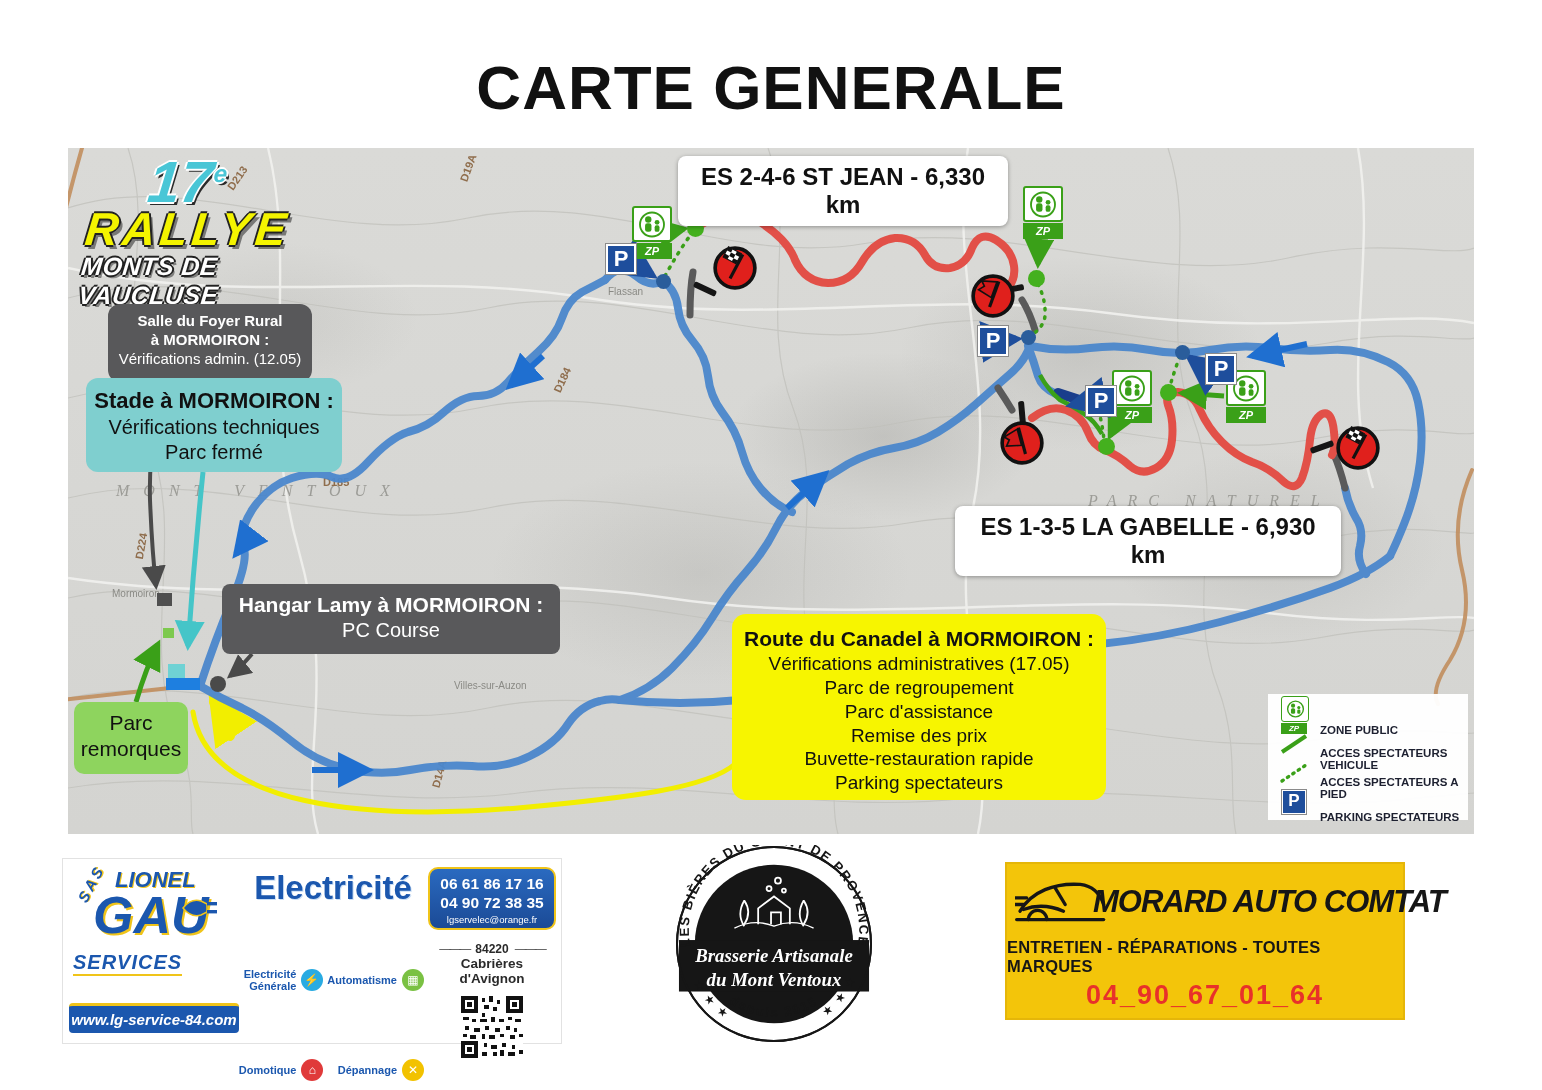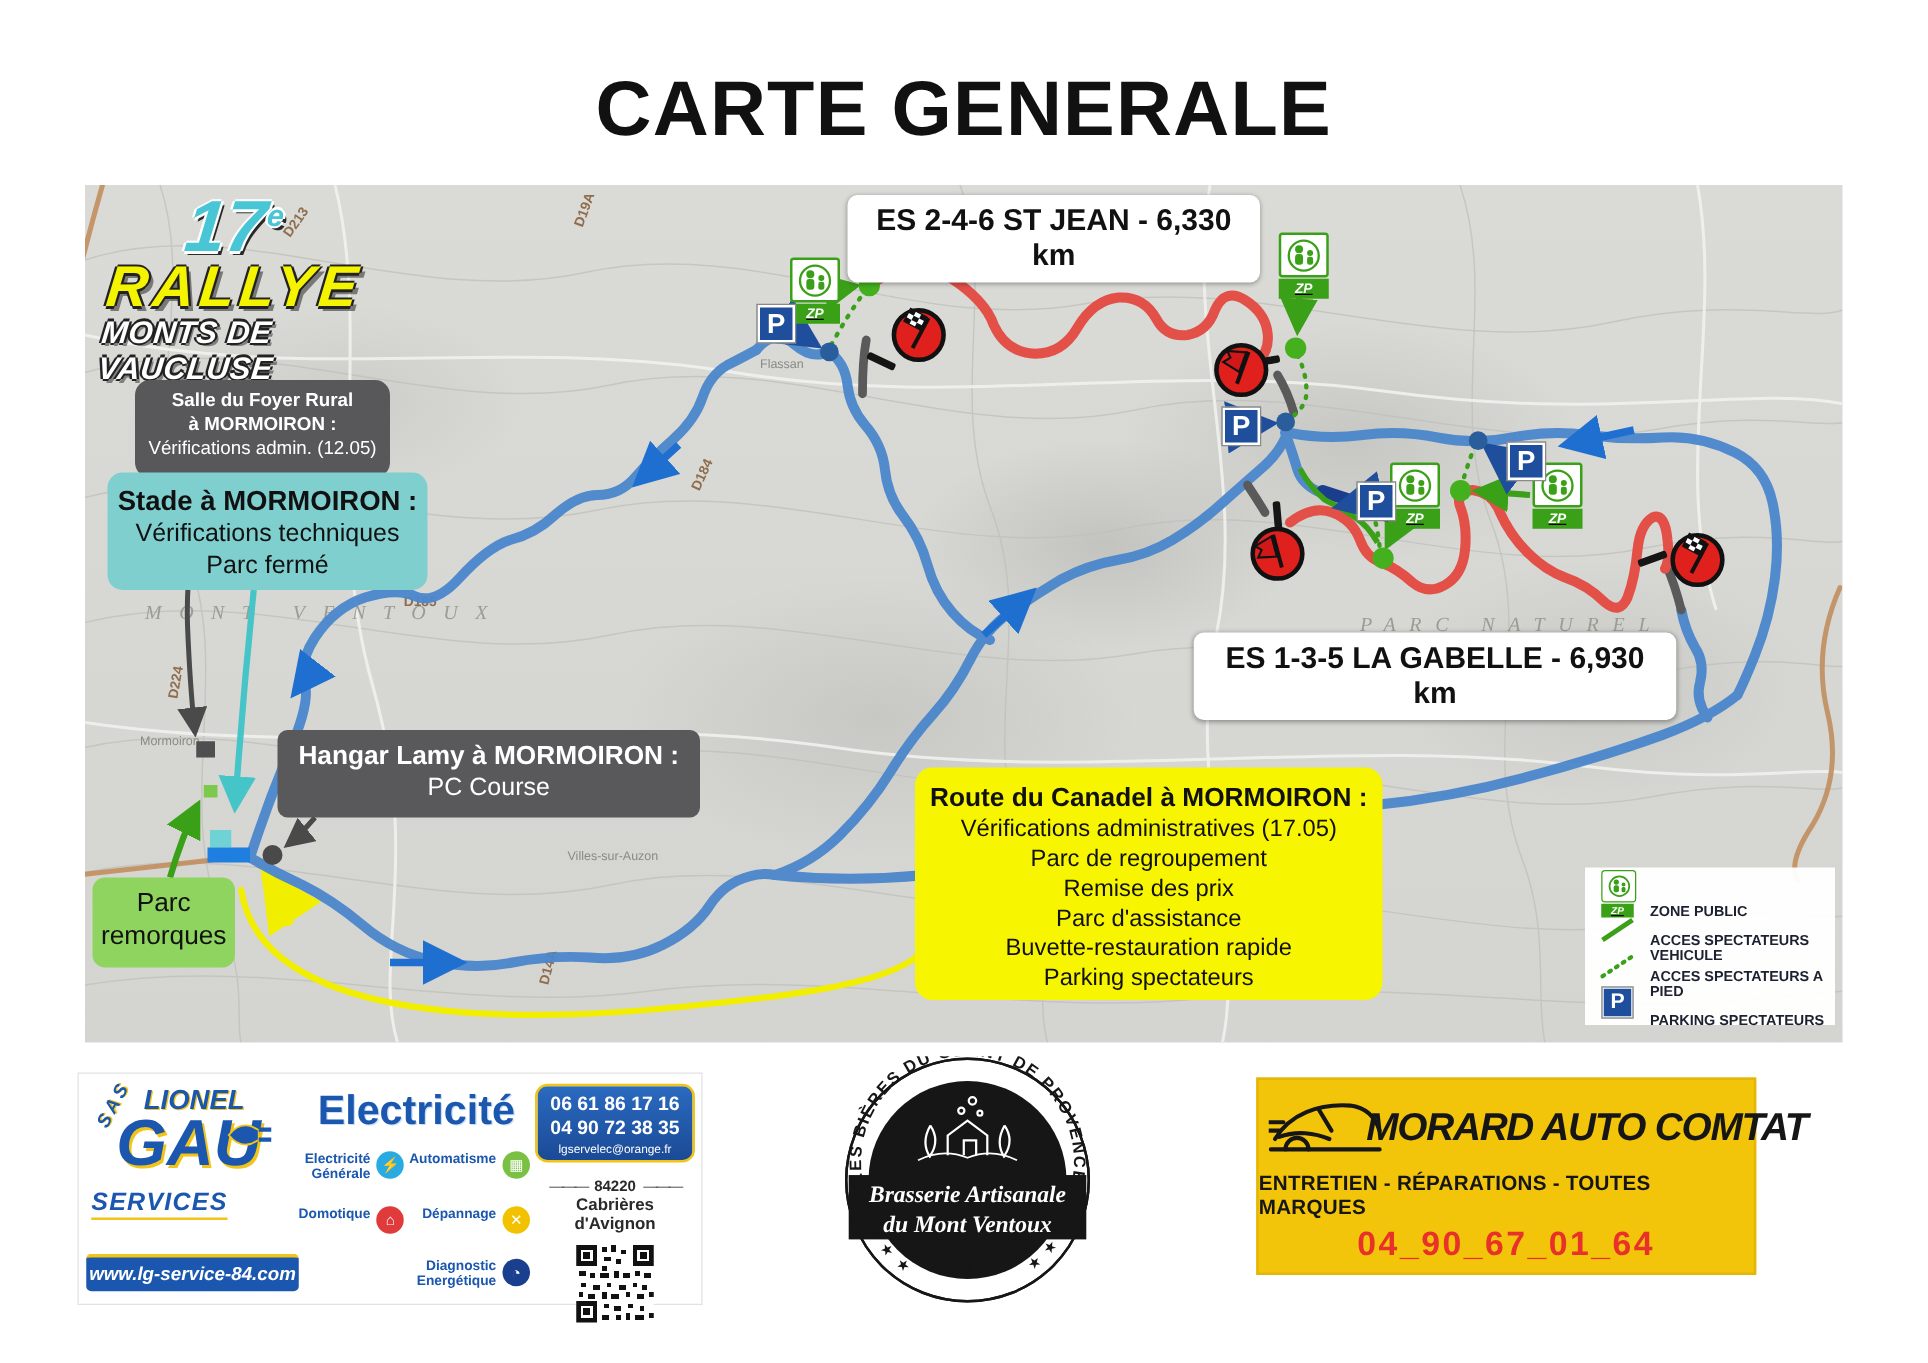--- a/index.html
+++ b/index.html
@@ -55,21 +55,21 @@
   .box.parc{left:6px;top:554px;width:114px;height:72px;background:#8ed45e;color:#111;
              font-size:21px;padding-top:8px;}
 
   
   .arealabel{position:absolute;color:#9c9c97;font-size:16px;letter-spacing:14px;font-style:italic;
              font-family:"Liberation Serif",serif;}
   .roadlabel{position:absolute;color:#8f6d4c;font-size:11px;font-weight:700;}
   .townlabel{position:absolute;color:#8a8a85;font-size:10px;}
 
   
-  .zp{position:absolute;width:40px;text-decoration:underline;}
+  .zp{position:absolute;width:40px;}
   .zp .face{width:40px;height:36px;background:#fff;border:2px solid #3aa018;border-radius:3px;
             display:flex;align-items:center;justify-content:center;}
   .zp .bar{margin-top:1px;width:40px;height:16px;background:#3aa018;color:#fff;font-weight:800;
            font-size:11px;text-align:center;line-height:16px;font-style:italic;}
   
   .pbox{position:absolute;width:30px;height:30px;background:#1e4e9c;border:2px solid #fff;
         outline:1px solid #8a8a8a;color:#fff;font-weight:800;font-size:22px;text-align:center;line-height:25px;}
   
   .flagdot{position:absolute;width:46px;height:46px;}
   
@@ -102,21 +102,21 @@
   .lg-gau{position:absolute;left:30px;top:26px;color:#1b57ae;font-weight:800;font-style:italic;font-size:52px;
           text-shadow:2px 2px 0 #f0c419;}
   .lg-services{position:absolute;left:10px;top:92px;color:#1b57ae;font-weight:800;font-style:italic;font-size:20px;
           letter-spacing:1px;border-bottom:2px solid #f0c419;}
   .lg-web{position:absolute;left:6px;bottom:10px;width:170px;background:#1b57ae;border-top:3px solid #f0c419;
           border-radius:4px;color:#fff;font-weight:800;font-style:italic;font-size:15px;text-align:center;
           padding:5px 0;}
   .lg-mid{width:190px;flex:0 0 190px;padding-top:10px;}
   .lg-head{color:#1b57ae;font-weight:800;font-size:33px;text-align:center;text-shadow:1px 1px 0 #c9def5;}
   .lg-grid{margin-top:14px;display:grid;grid-template-columns:1fr 1fr;row-gap:20px;}
-  .lg-item{display:flex;justify-content:flex-end;gap:5px;padding-right:4px;}
+  .lg-item{display:flex;align-items:center;justify-content:flex-end;gap:5px;padding-right:4px;margin-top:47px;}
   .lg-item .t{color:#1b57ae;font-weight:800;font-size:11px;text-align:right;line-height:1.1;}
   .lg-item .c{width:22px;height:22px;border-radius:50%;color:#fff;font-size:12px;text-align:center;
               line-height:22px;flex:0 0 22px;}
   .c0{background:#29abe2;} .c1{background:#7ac143;} .c2{background:#e03a3a;}
   .c3{background:#f2c200;} .c4{background:#1b3f8f;}
   .lg-right{flex:1;padding:8px 6px 0 0;text-align:center;}
   .lg-phonebox{background:linear-gradient(#2a6ac0,#1b4a96);border:2px solid #f0c419;border-radius:10px;
                color:#fff;padding:5px 4px 3px;width:128px;margin:0 auto;}
   .lg-phonebox .ph{font-weight:800;font-size:15.5px;line-height:1.25;}
   .lg-phonebox .em{font-size:9.5px;margin-top:1px;}
@@ -420,22 +420,22 @@
       <div data-name="callout-line">Parc fermé</div>
     </div>
     <div class="box hangar" data-name="callout-hangar-lamy">
       <div class="b" data-name="callout-line">Hangar Lamy à MORMOIRON :</div>
       <div data-name="callout-line">PC Course</div>
     </div>
     <div class="box canadel" data-name="callout-route-canadel">
       <div class="b" data-name="callout-line">Route du Canadel à MORMOIRON :</div>
       <div data-name="callout-line">Vérifications administratives (17.05)</div>
       <div data-name="callout-line">Parc de regroupement</div>
+      <div data-name="callout-line">Parc d'assistance</div>
       <div data-name="callout-line">Remise des prix</div>
-      <div data-name="callout-line">Parc d'assistance</div>
       <div data-name="callout-line">Buvette-restauration rapide</div>
       <div data-name="callout-line">Parking spectateurs</div>
     </div>
     <div class="box parc" data-name="callout-parc-remorques">
       <div data-name="callout-line">Parc</div>
       <div data-name="callout-line">remorques</div>
     </div>
 
     <div class="legend" data-name="map-legend">
       <div class="row" data-name="legend-item-zone-public">

